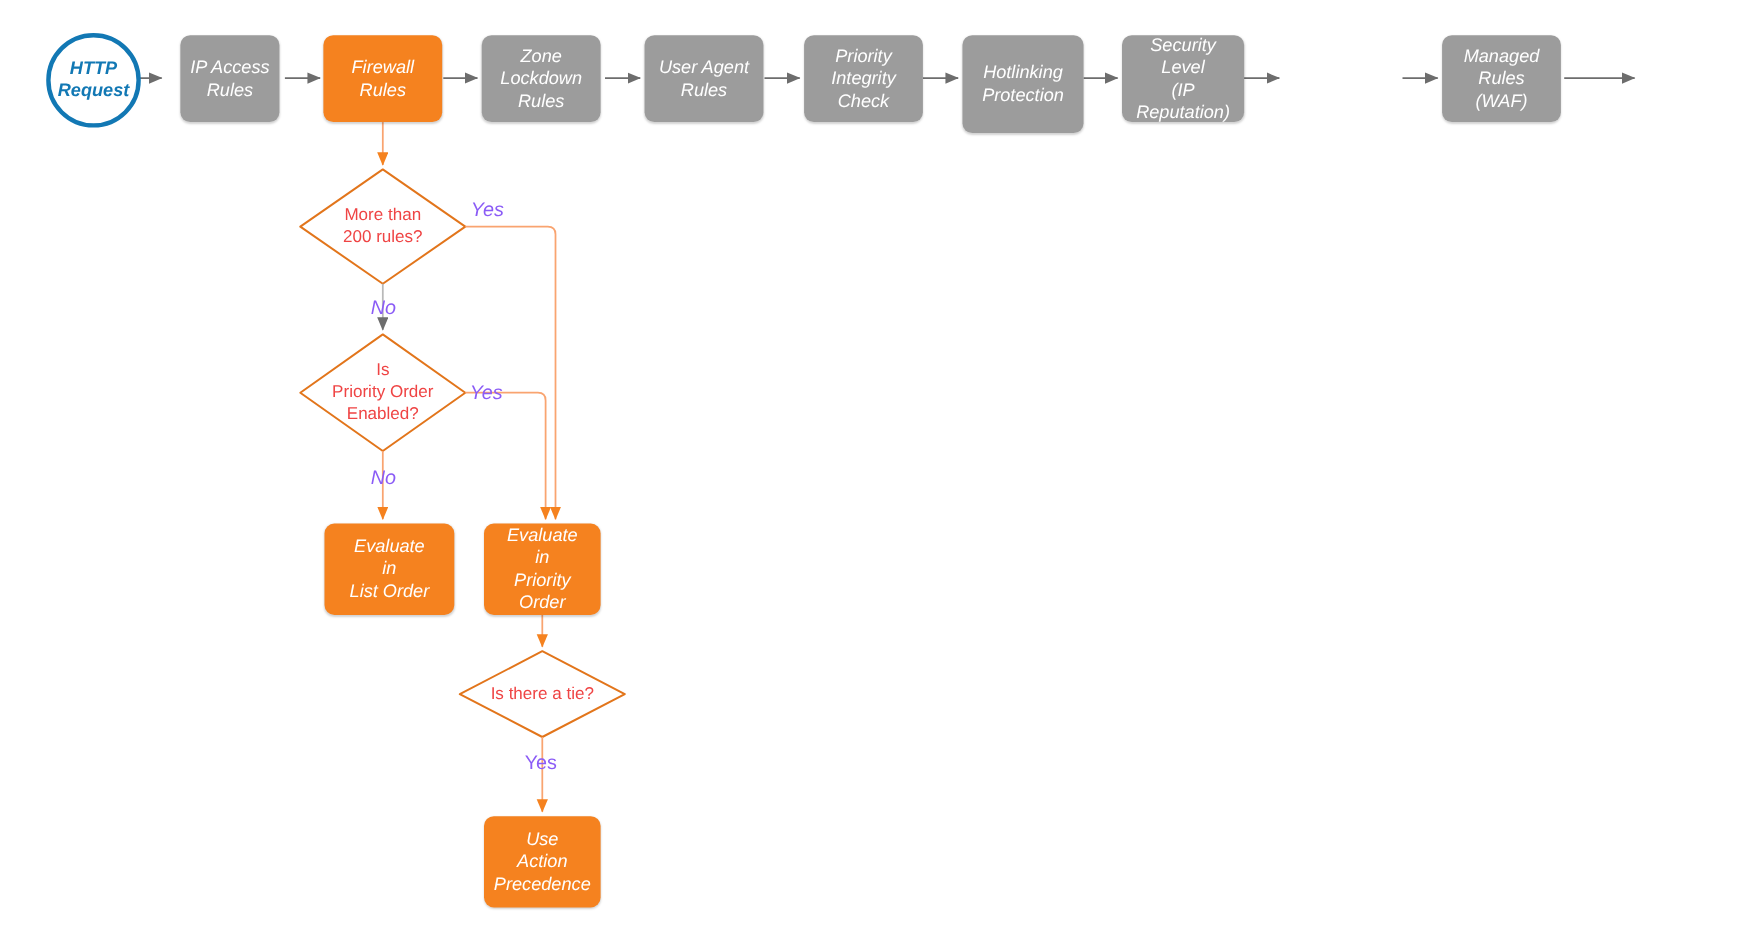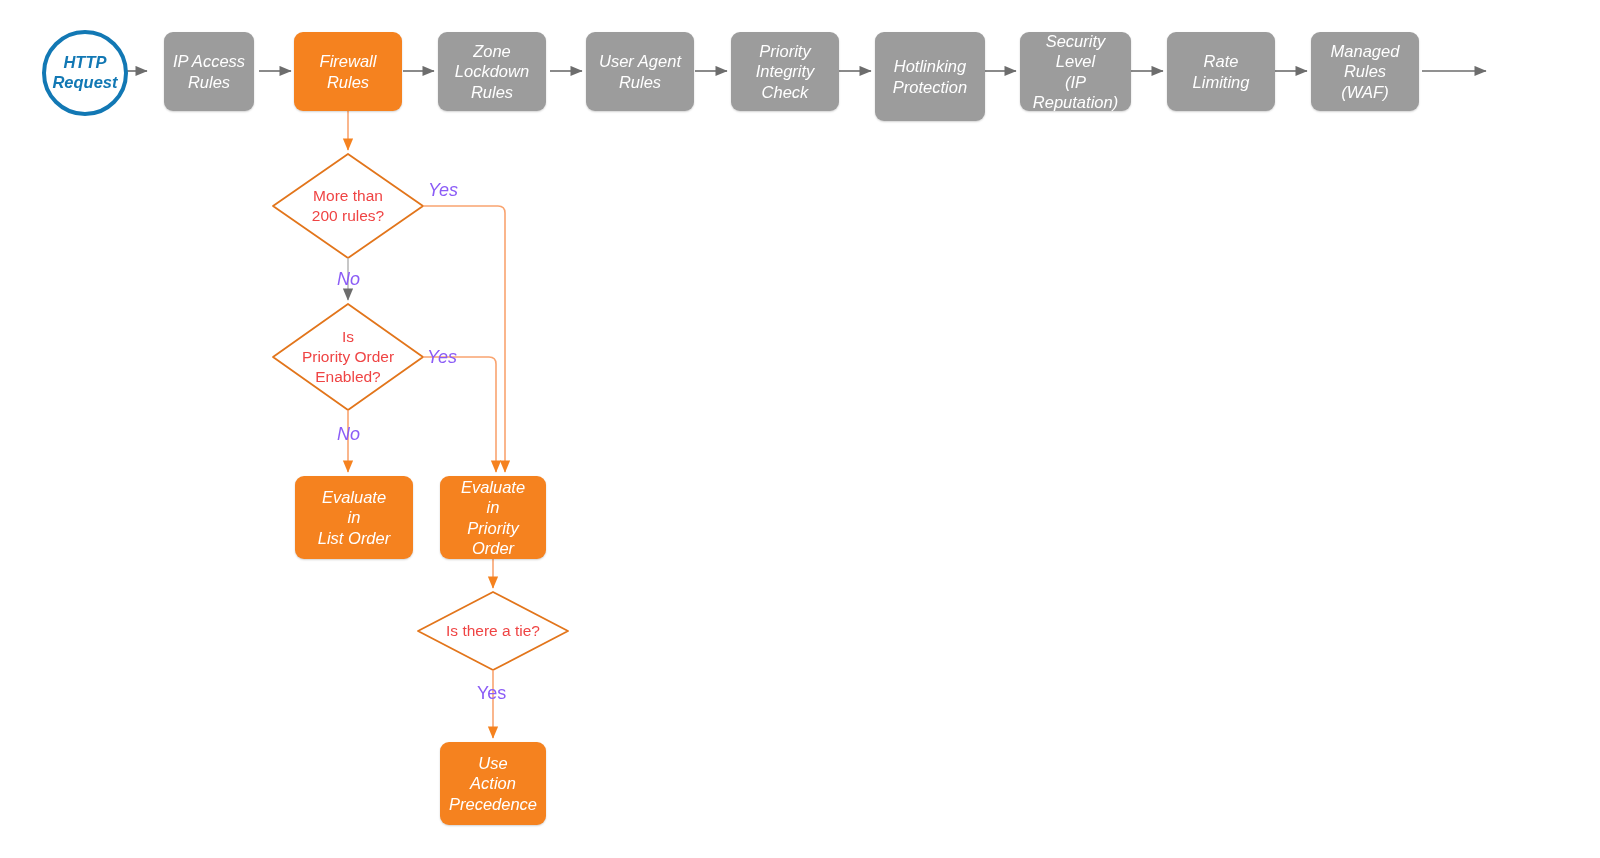--- a/index.html
+++ b/index.html
@@ -186,26 +186,20 @@
   </div>
 
   <div class="node box gray" style="left:1020px; top:32px; width:111px; height:79px;text-align:center;">
     <div>
       <span>Security</span><br>
       <span>Level</span><br>
       <span>(IP Reputation)</span>
     </div>
   </div>
 
-  <div class="node box gray" style="left:1167px; top:32px; width:108px; height:79px;">
-    <div>
-      <span>Rate</span><br>
-      <span>Limiting</span>
-    </div>
-  </div>
 
   <div class="node box gray" style="left:1311px; top:32px; width:108px; height:79px;">
     <div>
       <span>Managed</span><br>
       <span>Rules</span><br>
       <span>(WAF)</span>
     </div>
   </div>
 
 

